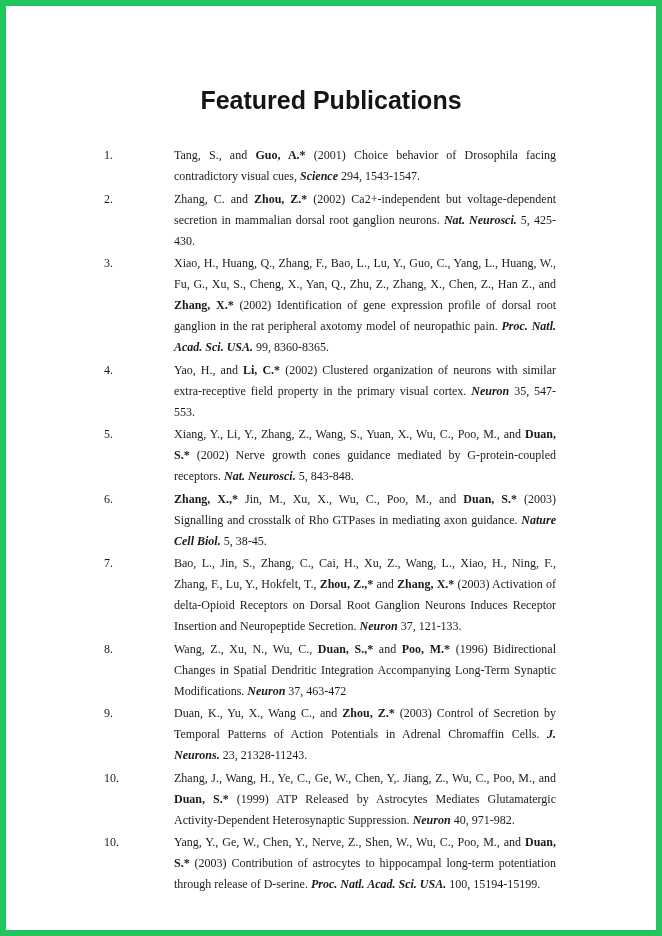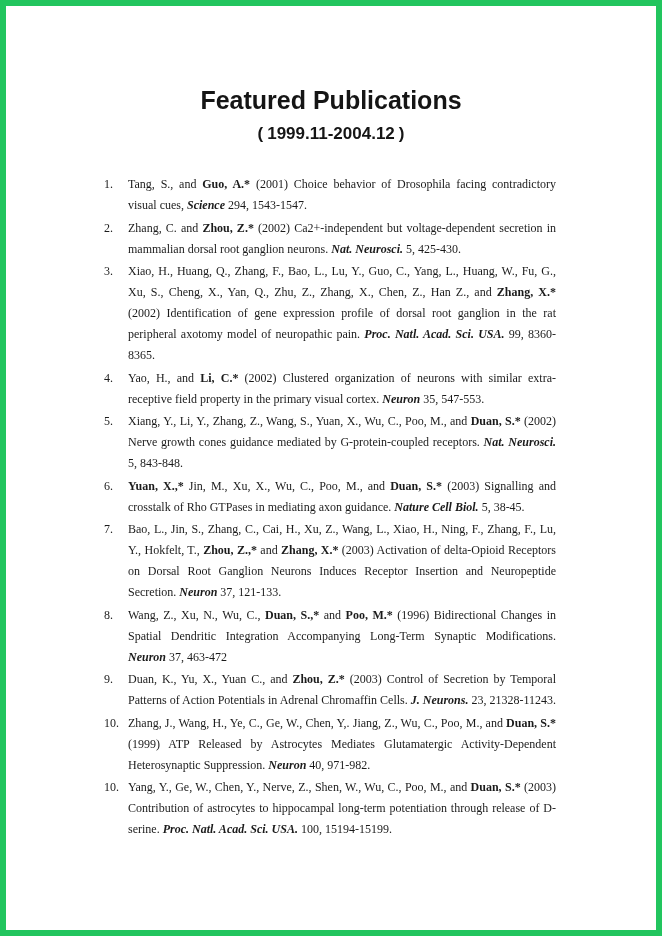--- a/index.html
+++ b/index.html
@@ -47,30 +47,30 @@
     display: flex;
     margin-bottom: 1.5px;
   }
   .pub-num {
     flex: 0 0 24px;
     width: 24px;
   }
   .pub-text {
     flex: 1 1 auto;
     text-align: justify;
+    margin-left: 46px;
   }
   .seg-bold { font-weight: bold; }
   .seg-bold-italic { font-weight: bold; font-style: italic; }
 </style>
 </head>
 <body>
 
 <div class="page">
   <h1 class="title">Featured Publications</h1>
-  <div class="subtitle"><span class="paren">(</span><span>1999.11-2004.12</span><span class="paren">)</span></div>
   <div class="pub-list">
       <div class="pub-item">
         <span class="pub-num">1.</span>
         <div class="pub-text"><span>Tang, S., and </span><span class="seg-bold">Guo, A.*</span><span> (2001) Choice behavior of Drosophila facing contradictory visual cues, </span><span class="seg-bold-italic">Science</span><span> 294, 1543-1547.</span></div>
       </div>
       <div class="pub-item">
         <span class="pub-num">2.</span>
         <div class="pub-text"><span>Zhang, C. and </span><span class="seg-bold">Zhou, Z.*</span><span> (2002) Ca2+-independent but voltage-dependent secretion in mammalian dorsal root ganglion neurons. </span><span class="seg-bold-italic">Nat. Neurosci.</span><span> 5, 425-430.</span></div>
       </div>
       <div class="pub-item">
@@ -80,33 +80,33 @@
       <div class="pub-item">
         <span class="pub-num">4.</span>
         <div class="pub-text"><span>Yao, H., and </span><span class="seg-bold">Li, C.*</span><span> (2002) Clustered organization of neurons with similar extra-receptive field property in the primary visual cortex. </span><span class="seg-bold-italic">Neuron</span><span> 35, 547-553.</span></div>
       </div>
       <div class="pub-item">
         <span class="pub-num">5.</span>
         <div class="pub-text"><span>Xiang, Y., Li, Y., Zhang, Z., Wang, S., Yuan, X., Wu, C., Poo, M., and </span><span class="seg-bold">Duan, S.*</span><span> (2002) Nerve growth cones guidance mediated by G-protein-coupled receptors. </span><span class="seg-bold-italic">Nat. Neurosci.</span><span> 5, 843-848.</span></div>
       </div>
       <div class="pub-item">
         <span class="pub-num">6.</span>
-        <div class="pub-text"><span class="seg-bold">Yuan, X.,*</span><span> Jin, M., Xu, X., Wu, C., Poo, M., and </span><span class="seg-bold">Duan, S.*</span><span> (2003) Signalling and crosstalk of Rho GTPases in mediating axon guidance. </span><span class="seg-bold-italic">Nature Cell Biol.</span><span> 5, 38-45.</span></div>
+        <div class="pub-text"><span class="seg-bold">Zhang, X.,*</span><span> Jin, M., Xu, X., Wu, C., Poo, M., and </span><span class="seg-bold">Duan, S.*</span><span> (2003) Signalling and crosstalk of Rho GTPases in mediating axon guidance. </span><span class="seg-bold-italic">Nature Cell Biol.</span><span> 5, 38-45.</span></div>
       </div>
       <div class="pub-item">
         <span class="pub-num">7.</span>
         <div class="pub-text"><span>Bao, L., Jin, S., Zhang, C., Cai, H., Xu, Z., Wang, L., Xiao, H., Ning, F., Zhang, F., Lu, Y., Hokfelt, T., </span><span class="seg-bold">Zhou, Z.,*</span><span> and </span><span class="seg-bold">Zhang, X.*</span><span> (2003) Activation of delta-Opioid Receptors on Dorsal Root Ganglion Neurons Induces Receptor Insertion and Neuropeptide Secretion. </span><span class="seg-bold-italic">Neuron</span><span> 37, 121-133.</span></div>
       </div>
       <div class="pub-item">
         <span class="pub-num">8.</span>
         <div class="pub-text"><span>Wang, Z., Xu, N., Wu, C., </span><span class="seg-bold">Duan, S.,*</span><span> and </span><span class="seg-bold">Poo, M.*</span><span> (1996) Bidirectional Changes in Spatial Dendritic Integration Accompanying Long-Term Synaptic Modifications. </span><span class="seg-bold-italic">Neuron</span><span> 37, 463-472</span></div>
       </div>
       <div class="pub-item">
         <span class="pub-num">9.</span>
-        <div class="pub-text"><span>Duan, K., Yu, X., Yuan C., and </span><span class="seg-bold">Zhou, Z.*</span><span> (2003) Control of Secretion by Temporal Patterns of Action Potentials in Adrenal Chromaffin Cells. </span><span class="seg-bold-italic">J. Neurons.</span><span> 23, 21328-11243.</span></div>
+        <div class="pub-text"><span>Duan, K., Yu, X., Wang C., and </span><span class="seg-bold">Zhou, Z.*</span><span> (2003) Control of Secretion by Temporal Patterns of Action Potentials in Adrenal Chromaffin Cells. </span><span class="seg-bold-italic">J. Neurons.</span><span> 23, 21328-11243.</span></div>
       </div>
       <div class="pub-item">
         <span class="pub-num">10.</span>
         <div class="pub-text"><span>Zhang, J., Wang, H., Ye, C., Ge, W., Chen, Y,. Jiang, Z., Wu, C., Poo, M., and </span><span class="seg-bold">Duan, S.*</span><span> (1999) ATP Released by Astrocytes Mediates Glutamatergic Activity-Dependent Heterosynaptic Suppression. </span><span class="seg-bold-italic">Neuron</span><span> 40, 971-982.</span></div>
       </div>
       <div class="pub-item">
         <span class="pub-num">10.</span>
         <div class="pub-text"><span>Yang, Y., Ge, W., Chen, Y., Nerve, Z., Shen, W., Wu, C., Poo, M., and </span><span class="seg-bold">Duan, S.*</span><span> (2003) Contribution of astrocytes to hippocampal long-term potentiation through release of D-serine. </span><span class="seg-bold-italic">Proc. Natl. Acad. Sci. USA.</span><span> 100, 15194-15199.</span></div>
       </div>
     </div>

